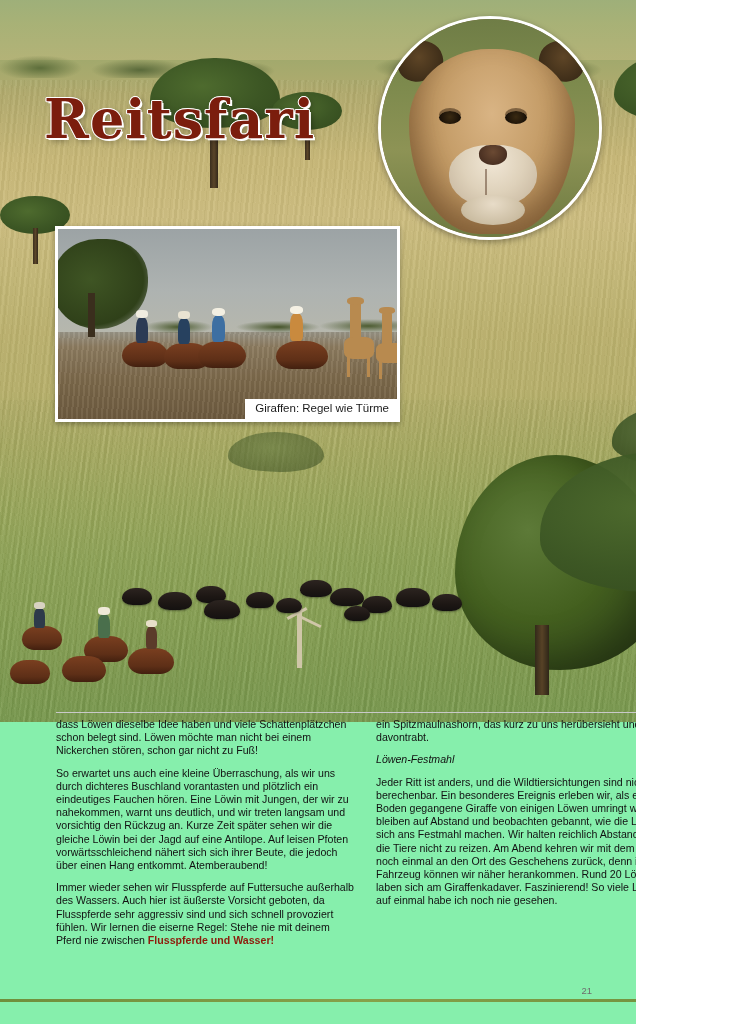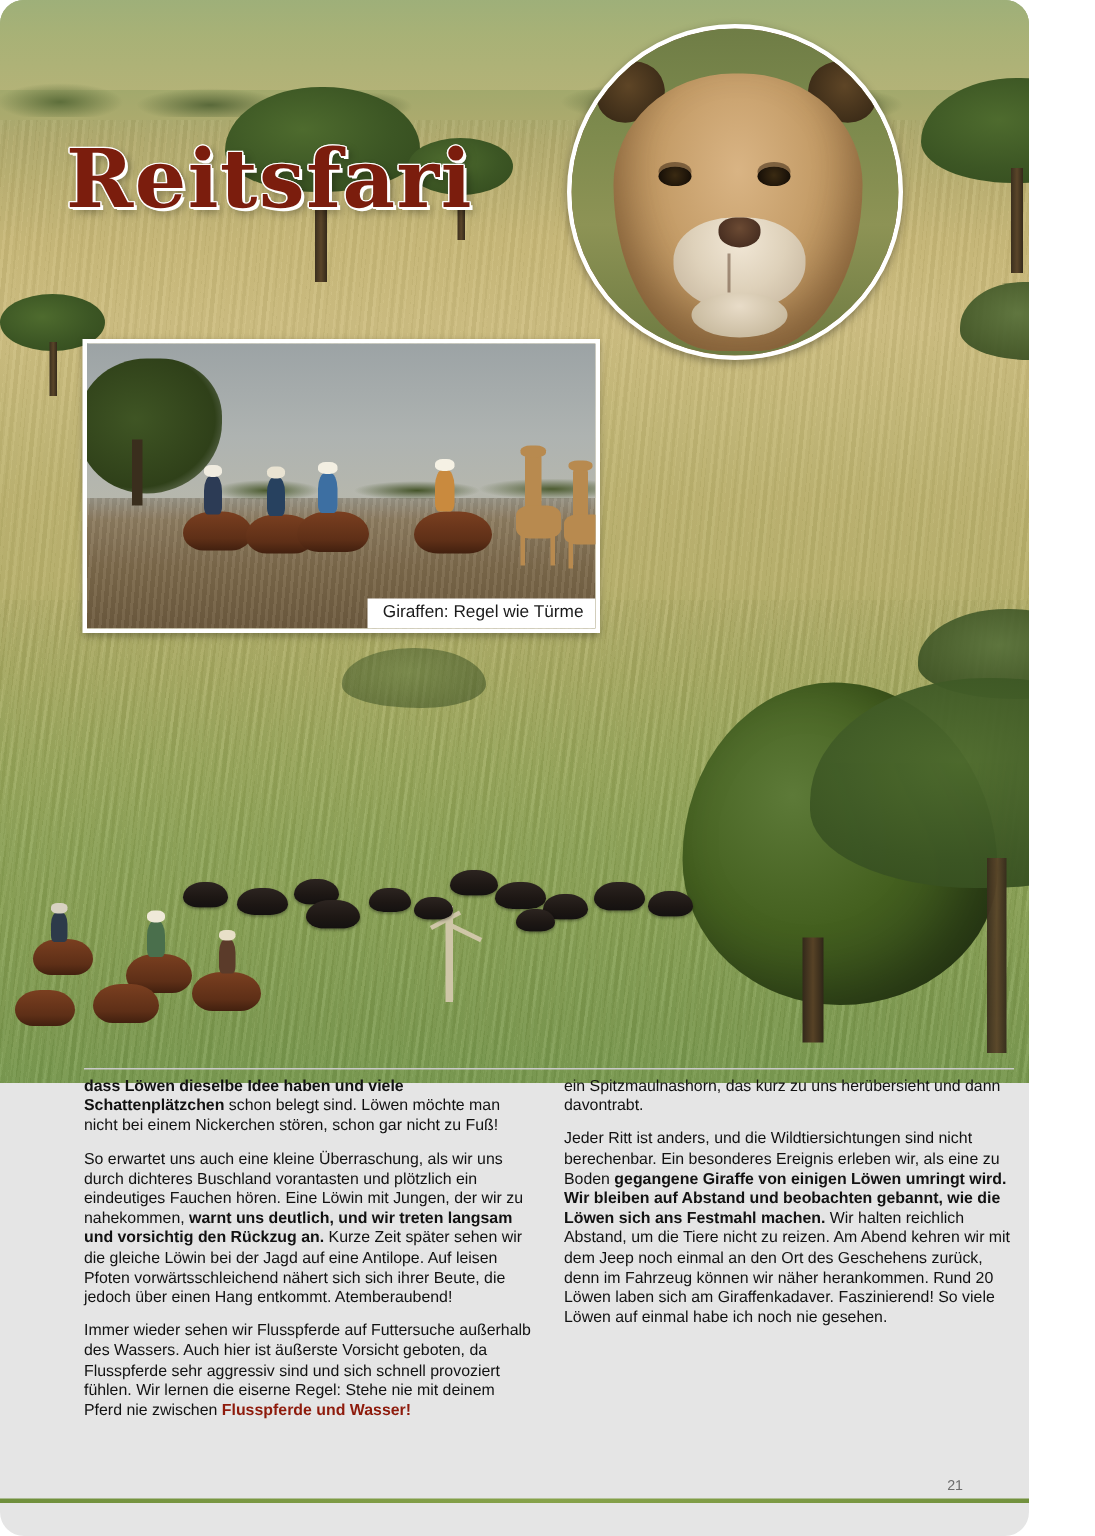--- a/index.html
+++ b/index.html
@@ -4,25 +4,24 @@
 <style>
   * { box-sizing: border-box; }
   html, body {
     margin: 0; padding: 0;
     width: 730px; height: 1024px;
     background: #ffffff;
     font-family: "Liberation Sans", sans-serif;
   }
   .page {
     position: relative;
-    width: 686px;
+    width: 636px;
     height: 1024px;
     overflow: hidden;
-    background: #e5e5e5;
-    border-radius: 16px;
+    background: #86efac;
   }
 
   
   .hero {
     position: absolute;
     left: 0; top: 0;
     width: 730px; height: 722px;
     overflow: hidden;
     background:
       linear-gradient(180deg, #8fa66a 0%, #9aa86c 6%, #b2ab6e 13%, #c8b878 22%, #cdbd80 30%,
@@ -299,21 +298,21 @@
   }
   .col { width: 300px; }
   .col p {
     margin: 0;
     font-size: 10.6px;
     line-height: 13.2px;
     color: #111111;
     text-align: left;
   }
   .col p + p { margin-top: 9px; }
-  .bold { font-weight: 700; }
+  .bold { font-weight: 400; }
   .red { color: #8e1b0c; font-weight: 700; }
   .sub {
     font-style: italic;
     font-size: 10.8px;
     color: #111111;
     margin: 0 0 2px 0;
   }
   .bar-top {
     position: absolute;
     left: 56px; top: 712px;
@@ -464,20 +463,21 @@
 
       <p><span>So erwartet uns auch eine kleine Überraschung, als wir uns durch dichteres Buschland vorantasten und plötzlich ein eindeutiges Fauchen hören. Eine Löwin mit Jungen, der wir zu nahekommen, </span><span class="bold">warnt uns deutlich, und wir treten langsam und vorsichtig den Rückzug an.</span><span> Kurze Zeit später sehen wir die gleiche Löwin bei der Jagd auf eine Antilope. Auf leisen Pfoten vorwärtsschleichend nähert sich sich ihrer Beute, die jedoch über einen Hang entkommt. Atemberaubend!</span></p>
 
       <p><span>Immer wieder sehen wir Flusspferde auf Futtersuche außerhalb des Wassers. Auch hier ist äußerste Vorsicht geboten, da Flusspferde sehr aggressiv sind und sich schnell provoziert fühlen. Wir lernen die eiserne Regel: Stehe nie mit deinem Pferd nie zwischen </span><span class="red">Flusspferde und Wasser!</span></p>
 
     </div>
 
     <div class="col">
       <p><span>ein Spitzmaulnashorn, das kurz zu uns herübersieht und dann davontrabt.</span></p>
 
+      <p class="sub" style="margin-top:9px;">Löwen-Festmahl</p>
 
       <p><span>Jeder Ritt ist anders, und die Wildtiersichtungen sind nicht berechenbar. Ein besonderes Ereignis erleben wir, als eine zu Boden </span><span class="bold">gegangene Giraffe von einigen Löwen umringt wird. Wir bleiben auf Abstand und beobachten gebannt, wie die Löwen sich ans Festmahl machen.</span><span> Wir halten reichlich Abstand, um die Tiere nicht zu reizen. Am Abend kehren wir mit dem Jeep noch einmal an den Ort des Geschehens zurück, denn im Fahrzeug können wir näher herankommen. Rund 20 Löwen laben sich am Giraffenkadaver. Faszinierend! So viele Löwen auf einmal habe ich noch nie gesehen.</span></p>
 
     </div>
   </div>
 
   <div class="page-no">21</div>
   <div class="footer-rule"></div>
 </div>
 

